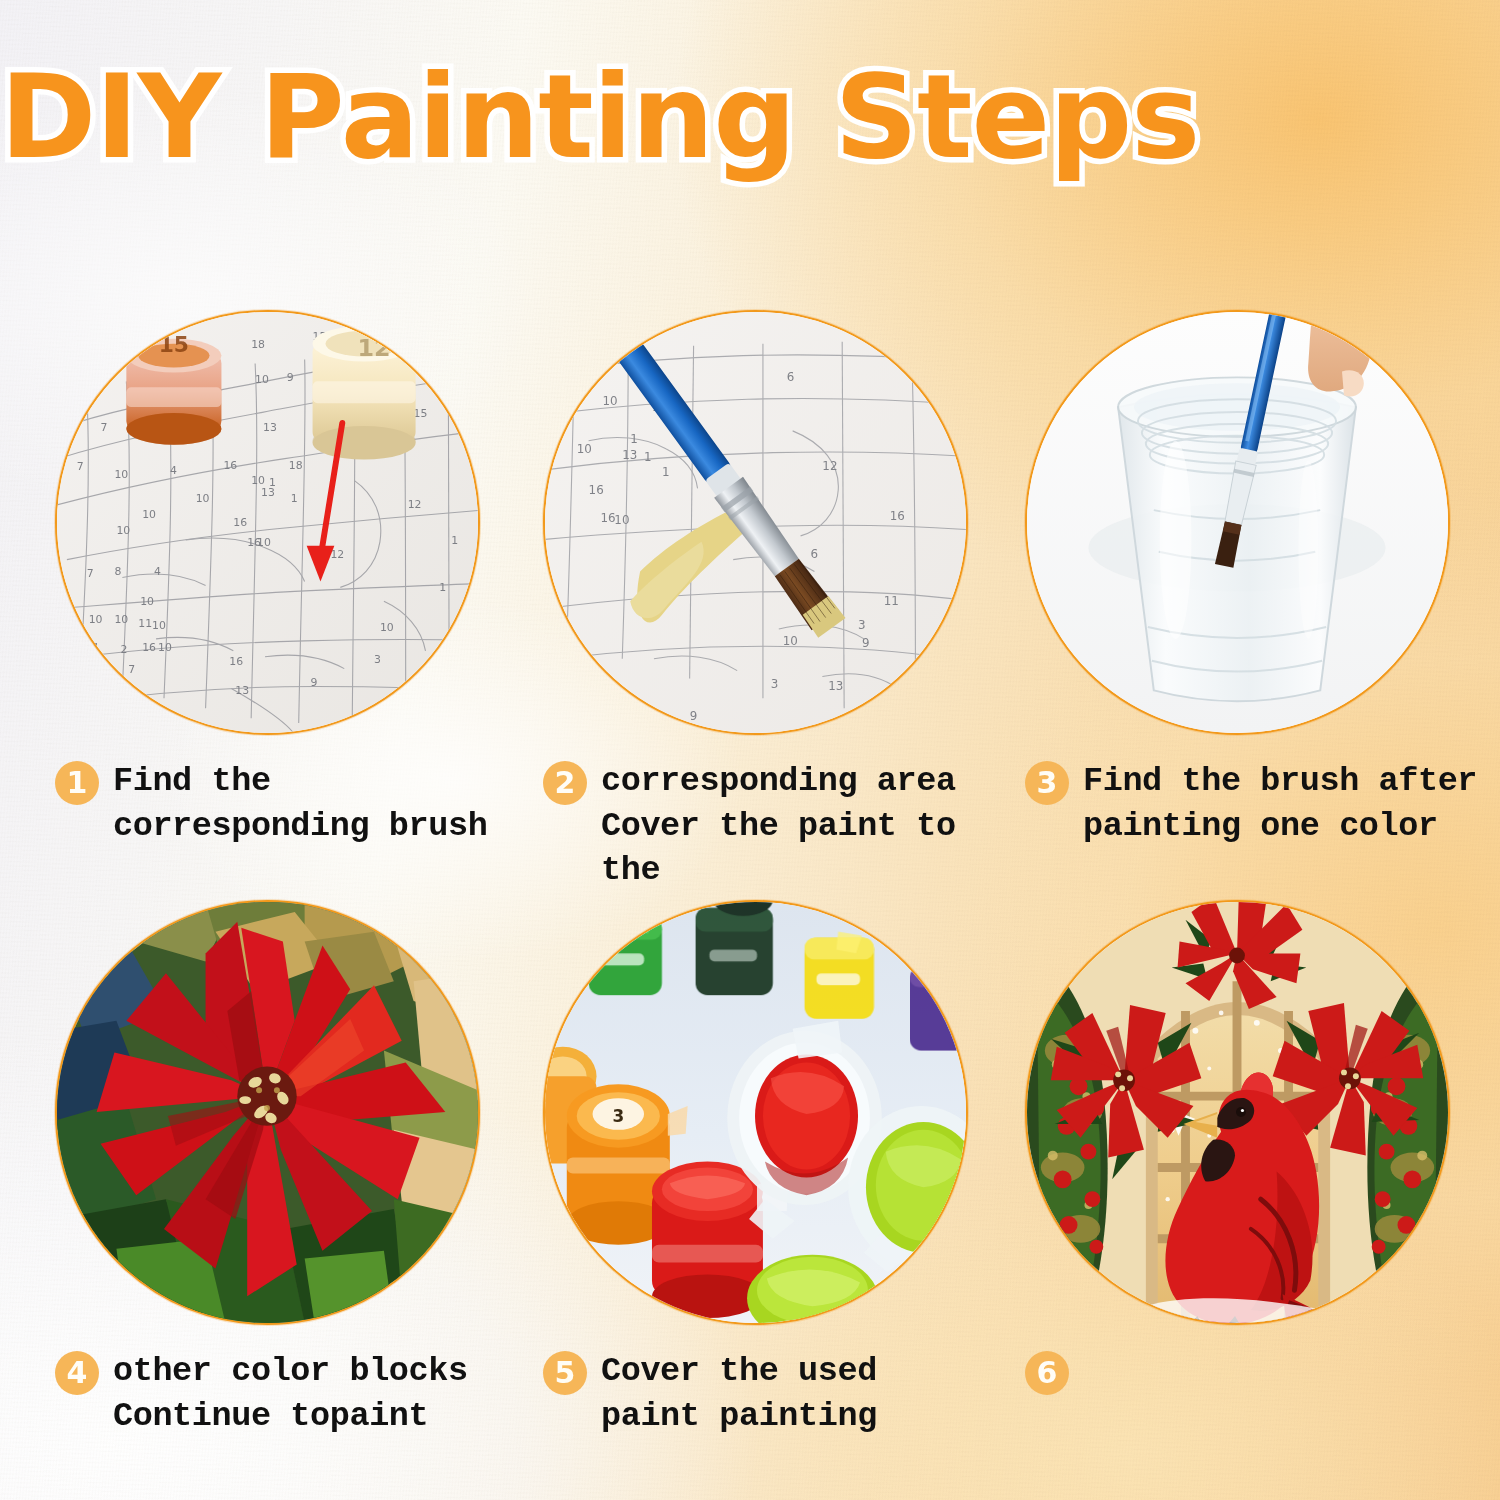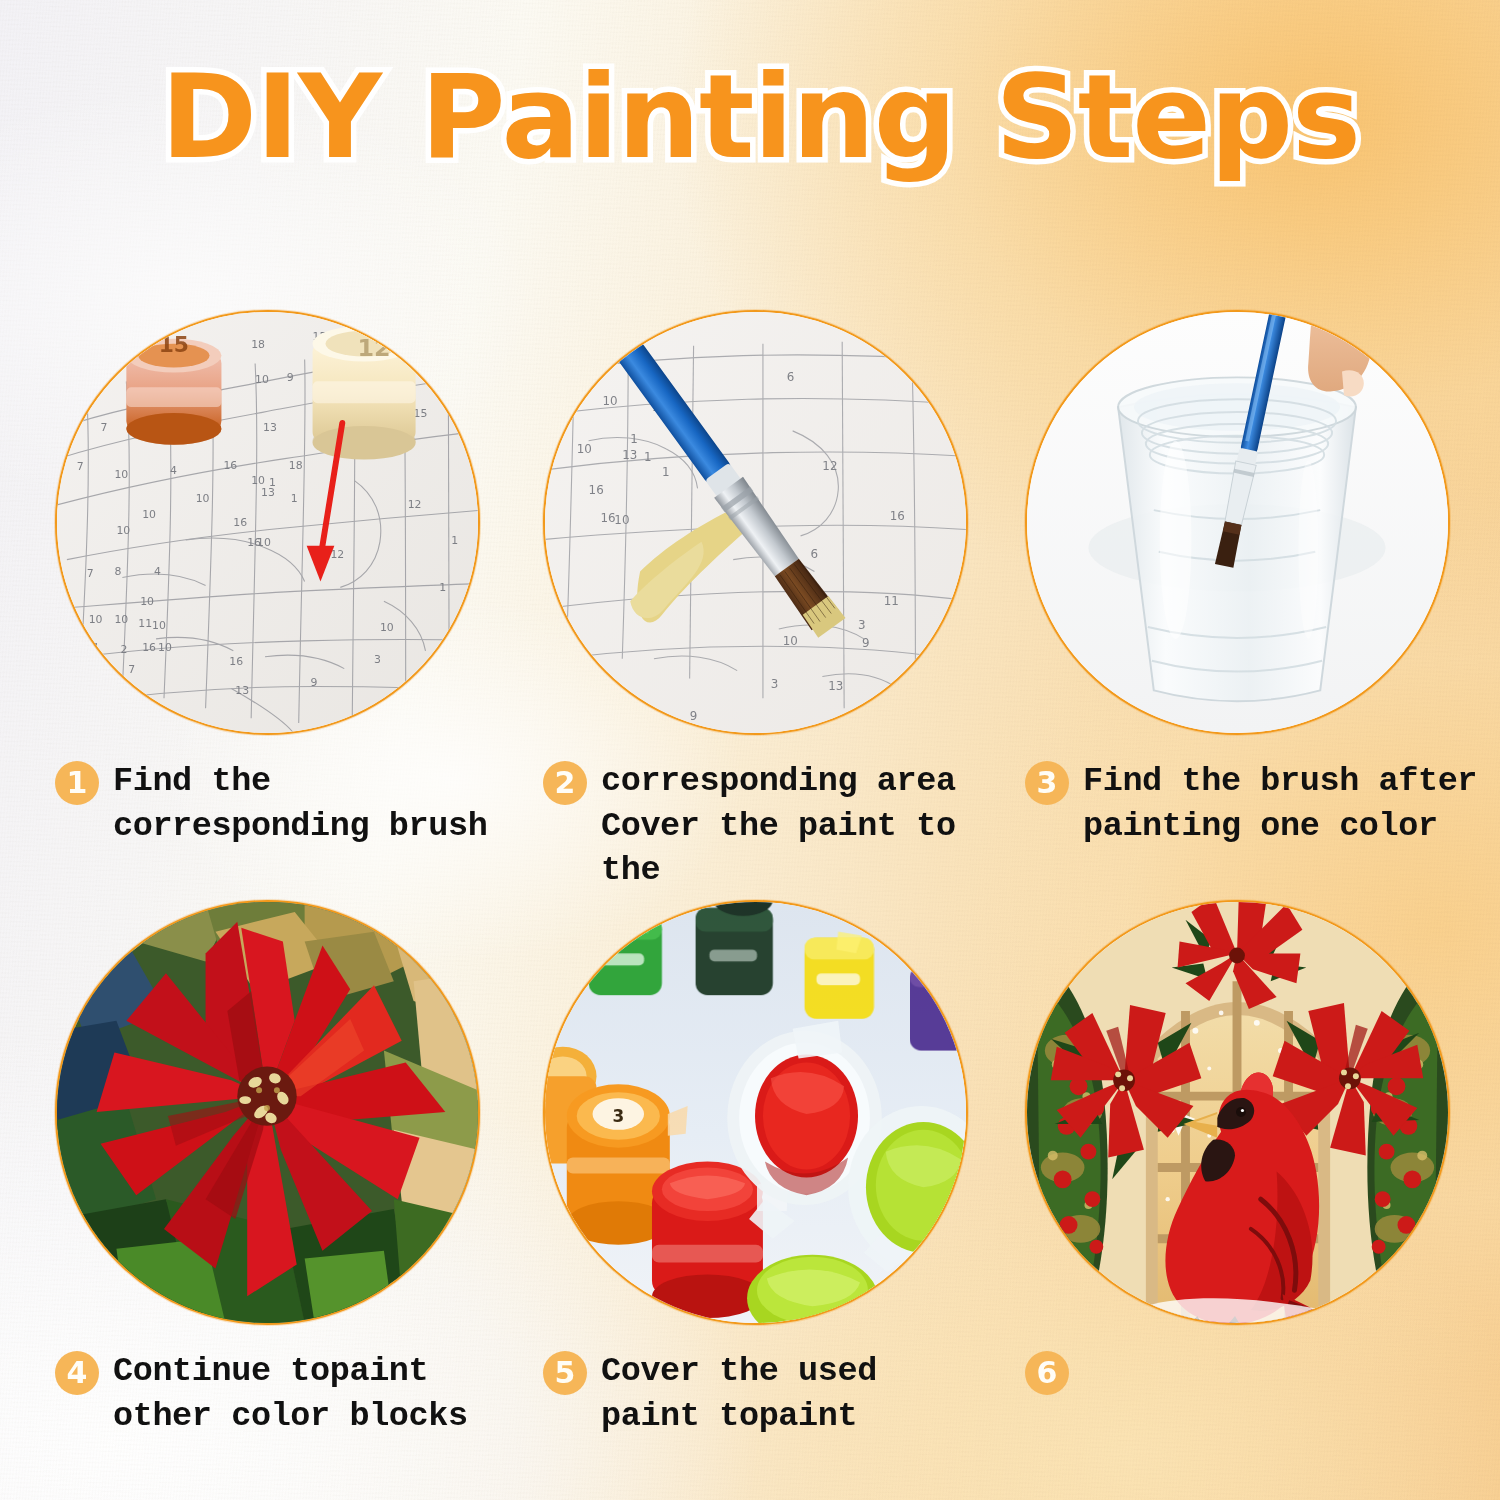--- a/index.html
+++ b/index.html
@@ -24,21 +24,21 @@
     mix-blend-mode:multiply;
   }
   .paper-wash{
     position:absolute; inset:0; pointer-events:none;
     background:
       radial-gradient(ellipse 420px 260px at 30% 52%, rgba(255,255,255,.75), rgba(255,255,255,0) 70%),
       radial-gradient(ellipse 500px 300px at 12% 20%, rgba(255,255,255,.6), rgba(255,255,255,0) 72%);
   }
 
   
-  .title-wrap{ position:absolute; top:56px; left:0; width:1360px; text-align:right; z-index:5;}
+  .title-wrap{ position:absolute; top:56px; left:0; width:1360px; text-align:left; z-index:5;}
   .title{
     display:inline-block;
     font-family:"DejaVu Sans", sans-serif;
     font-weight:bold;
     font-size:116px;
     letter-spacing:-1px;
     color:#F7941D;
     -webkit-text-stroke:11px #ffffff;
     paint-order:stroke fill;
     text-shadow:
@@ -450,22 +450,22 @@
             <circle cx="204" cy="190" r="3"></circle>
               <circle cx="222" cy="190" r="3"></circle>
             <circle cx="212" cy="208" r="3"></circle>
           </g>
         </g>
       </svg>
     </div>
     <div class="caption">
       <div class="badge">4</div>
       <div class="ctext">
+        <div>other color blocks</div>
         <div>Continue topaint</div>
-        <div>other color blocks</div>
       </div>
     </div>
   </div>
 
   <div class="step c2 r2">
     <div class="photo">
       <svg viewBox="0 0 425 425">
         <defs>
           <linearGradient id="s5bg" x1="0" y1="0" x2="0" y2="1">
             <stop offset="0" stop-color="#dde5ef"></stop>
@@ -545,21 +545,21 @@
           <ellipse cx="270" cy="400" rx="66" ry="44" fill="#A8D620"></ellipse>
           <ellipse cx="270" cy="392" rx="56" ry="34" fill="#BBE63B"></ellipse>
           <path d="M224 380 Q272 360 318 384 Q312 404 270 408 Q228 402 224 380 Z" fill="#d5f272" opacity=".65"></path>
         </g>
       </svg>
     </div>
     <div class="caption">
       <div class="badge">5</div>
       <div class="ctext">
         <div>Cover the used</div>
-        <div>paint topaint</div>
+        <div>paint painting</div>
       </div>
     </div>
   </div>
 
   <div class="step c3 r2">
     <div class="photo">
       <svg viewBox="0 0 425 425">
         <defs>
           <linearGradient id="winglow" x1="0" y1="0" x2="0" y2="1">
             <stop offset="0" stop-color="#F2DCA8"></stop>

